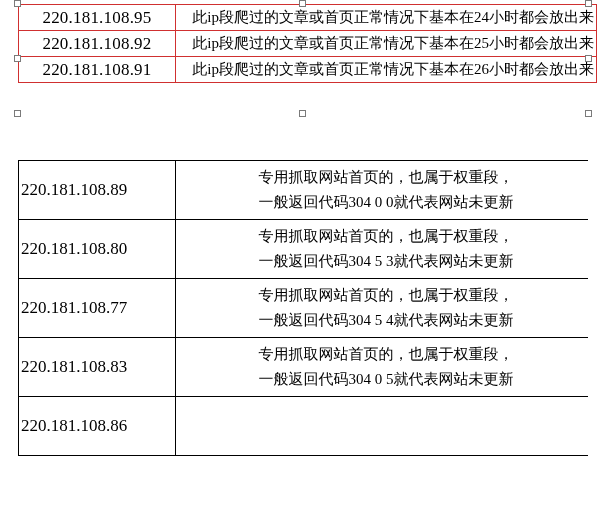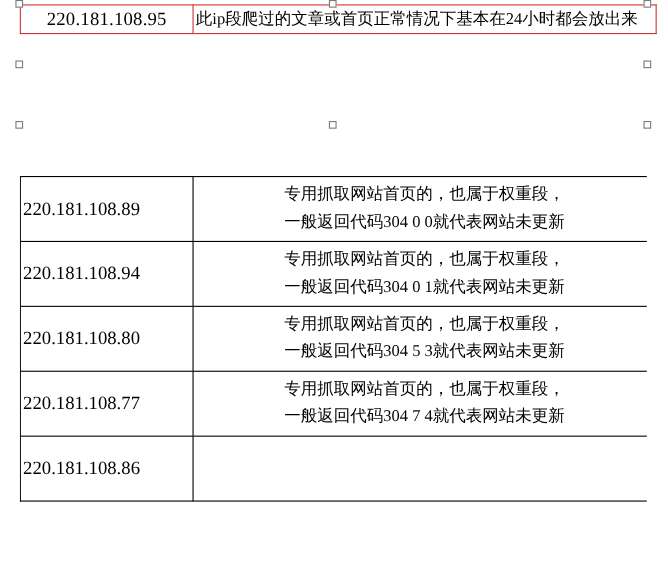--- a/index.html
+++ b/index.html
@@ -37,21 +37,21 @@
     vertical-align: middle;
   }
   .table-top .col-ip {
     width: 152px;
     text-align: center;
     font-size: 17px;
     letter-spacing: 0.2px;
   }
   .table-top .col-desc {
     width: 416px;
-    text-align: left;
+    text-align: right;
     font-size: 15px;
   }
 
   
   .handle {
     position: absolute;
     width: 7px;
     height: 7px;
     background: #ffffff;
     border: 1px solid #7a7a7a;
@@ -100,20 +100,28 @@
 <body>
 
 <div class="page">
 
   <table class="table-top">
     <tbody>
       <tr>
         <td class="col-ip">220.181.108.95</td>
         <td class="col-desc">此ip段爬过的文章或首页正常情况下基本在24小时都会放出来</td>
       </tr>
+      <tr>
+        <td class="col-ip">220.181.108.92</td>
+        <td class="col-desc">此ip段爬过的文章或首页正常情况下基本在25小时都会放出来</td>
+      </tr>
+      <tr>
+        <td class="col-ip">220.181.108.91</td>
+        <td class="col-desc">此ip段爬过的文章或首页正常情况下基本在26小时都会放出来</td>
+      </tr>
     </tbody>
   </table>
 
   <div class="handle" style="top:0px;left:14px;"></div>
   <div class="handle" style="top:0px;left:299px;"></div>
   <div class="handle" style="top:0px;left:585px;"></div>
   <div class="handle" style="top:55px;left:14px;"></div>
   <div class="handle" style="top:55px;left:585px;"></div>
   <div class="handle" style="top:110px;left:14px;"></div>
   <div class="handle" style="top:110px;left:299px;"></div>
@@ -123,38 +131,38 @@
     <table class="table-bottom" style="position:static;top:auto;left:auto;">
       <tbody>
         <tr>
           <td class="col-ip">220.181.108.89</td>
           <td class="col-desc">
             <span class="line1">专用抓取网站首页的，也属于权重段，</span>
             <span class="line2">一般返回代码304 0 0就代表网站未更新</span>
           </td>
         </tr>
         <tr>
-          <td class="col-ip">220.181.108.94</td>
-          <td class="col-desc">
-            <span class="line1">专用抓取网站首页的，也属于权重段，</span>
-            <span class="line2">一般返回代码304 0 1就代表网站未更新</span>
-          </td>
-        </tr>
-        <tr>
           <td class="col-ip">220.181.108.80</td>
           <td class="col-desc">
             <span class="line1">专用抓取网站首页的，也属于权重段，</span>
             <span class="line2">一般返回代码304 5 3就代表网站未更新</span>
           </td>
         </tr>
         <tr>
           <td class="col-ip">220.181.108.77</td>
           <td class="col-desc">
             <span class="line1">专用抓取网站首页的，也属于权重段，</span>
-            <span class="line2">一般返回代码304 7 4就代表网站未更新</span>
+            <span class="line2">一般返回代码304 5 4就代表网站未更新</span>
+          </td>
+        </tr>
+        <tr>
+          <td class="col-ip">220.181.108.83</td>
+          <td class="col-desc">
+            <span class="line1">专用抓取网站首页的，也属于权重段，</span>
+            <span class="line2">一般返回代码304 0 5就代表网站未更新</span>
           </td>
         </tr>
         <tr>
           <td class="col-ip">220.181.108.86</td>
           <td class="col-desc">
 
             <span class="line2"></span>
           </td>
         </tr>
       </tbody>

